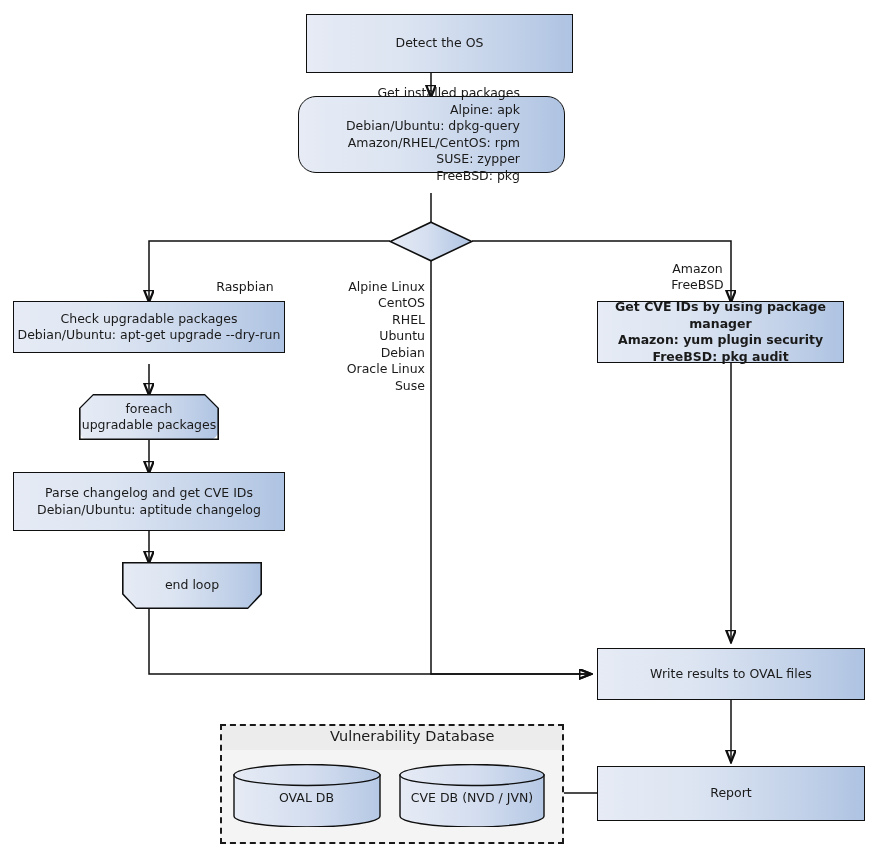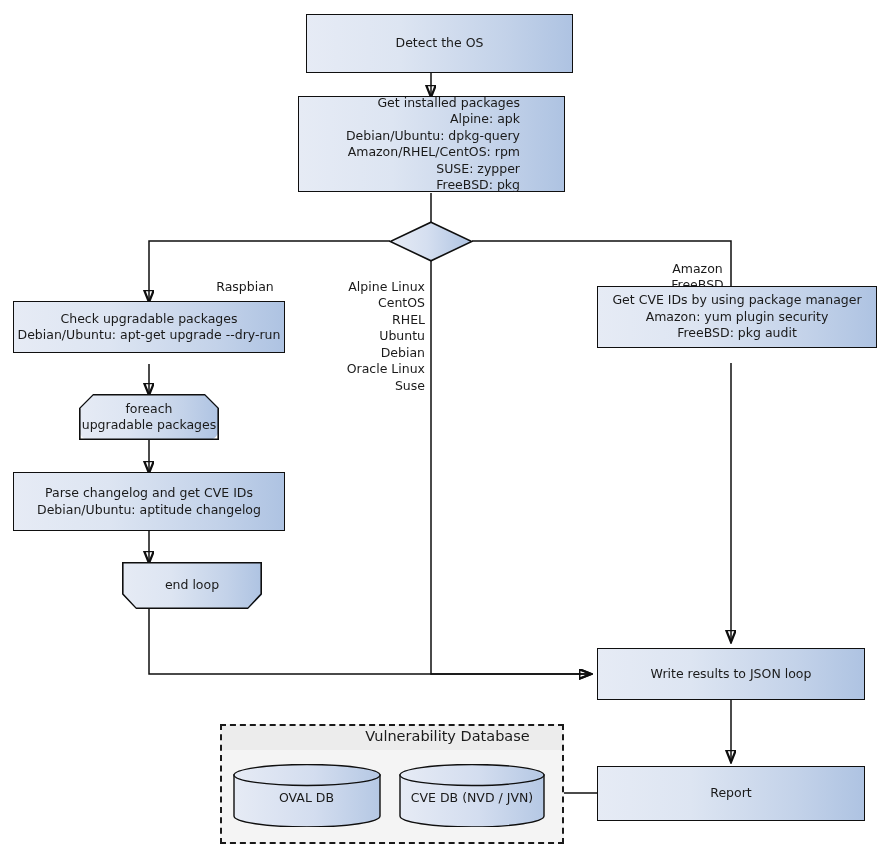--- a/index.html
+++ b/index.html
@@ -92,21 +92,21 @@
   .group-box {
     position: absolute;
     box-sizing: border-box;
     border: 2px dashed #1a1a1a;
     background: #f4f4f4;
   }
   .group-title {
     position: absolute;
     font-size: 14.5px;
     color: #1a1a1a;
-    text-align: center;
+    text-align: left;
     white-space: nowrap;
   }
   .group-header-band {
     position: absolute;
     background: #ececec;
   }
   
   .cylinder {
     position: absolute;
   }
@@ -166,21 +166,21 @@
 
     <path d="M731,700 L731,761" marker-end="url(#arrow)"></path>
 
     <path d="M545,793 L597,793"></path>
   </svg>
 
   <div class="node" style="left:298px; top:14px; width:267px; height:59px;margin-left:8px;">
     <span>Detect the OS</span>
   </div>
 
-  <div class="node right-align" style="left:298px; top:96px; width:267px; height:96px;">
+  <div class="node right-align" style="left:298px; top:96px; width:267px; height:77px;border-radius:18px;">
     <span>Get installed packages
 Alpine: apk
 Debian/Ubuntu: dpkg-query
 Amazon/RHEL/CentOS: rpm
 SUSE: zypper
 FreeBSD: pkg</span>
   </div>
 
   <div class="diamond" style="left:389px; top:221px; width:84px; height:41px;">
     <svg width="84" height="41" viewBox="0 0 84 41" xmlns="http://www.w3.org/2000/svg">
@@ -232,28 +232,28 @@
 Debian/Ubuntu: aptitude changelog</span>
   </div>
 
   <div class="loop-end" style="left:79px; top:562px; width:140px; height:47px;">
     <svg class="edge" width="140" height="47" viewBox="0 0 140 47" xmlns="http://www.w3.org/2000/svg">
       <polygon points="0.8,0.8 139.2,0.8 139.2,32 126,46.2 14,46.2 0.8,32" fill="none" stroke="#0f0f0f" stroke-width="1.6"></polygon>
     </svg>
     <span>end loop</span>
   </div>
 
-  <div class="node" style="left:597px; top:286px; width:280px; height:62px;">
+  <div class="node" style="left:597px; top:301px; width:247px; height:62px;font-weight:bold;">
     <span>Get CVE IDs by using package manager
 Amazon: yum plugin security
 FreeBSD: pkg audit</span>
   </div>
 
   <div class="node" style="left:597px; top:648px; width:268px; height:52px;">
-    <span>Write results to JSON loop</span>
+    <span>Write results to OVAL files</span>
   </div>
 
   <div class="node" style="left:597px; top:766px; width:268px; height:55px;">
     <span>Report</span>
   </div>
 
   <div class="group-box" style="left:220px; top:724px; width:344px; height:120px;">
   </div>
   <div class="group-header-band" style="left:222px; top:726px; width:340px; height:24px;">
   </div>

